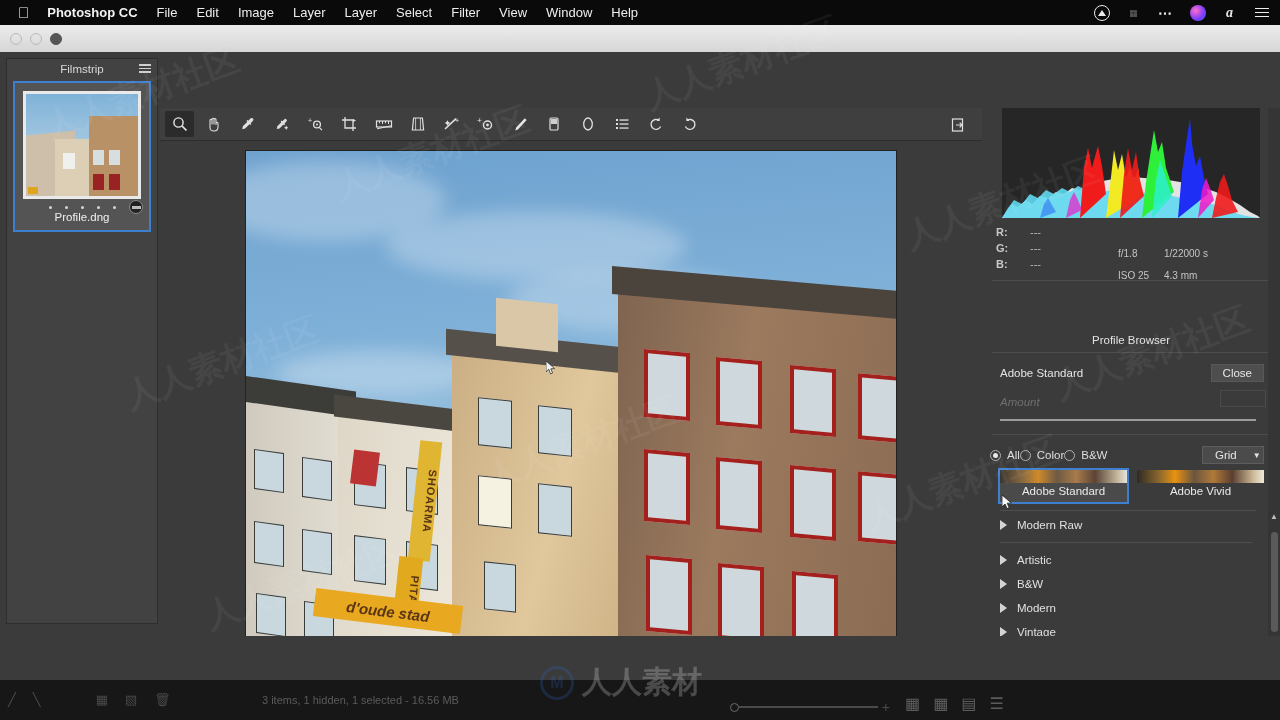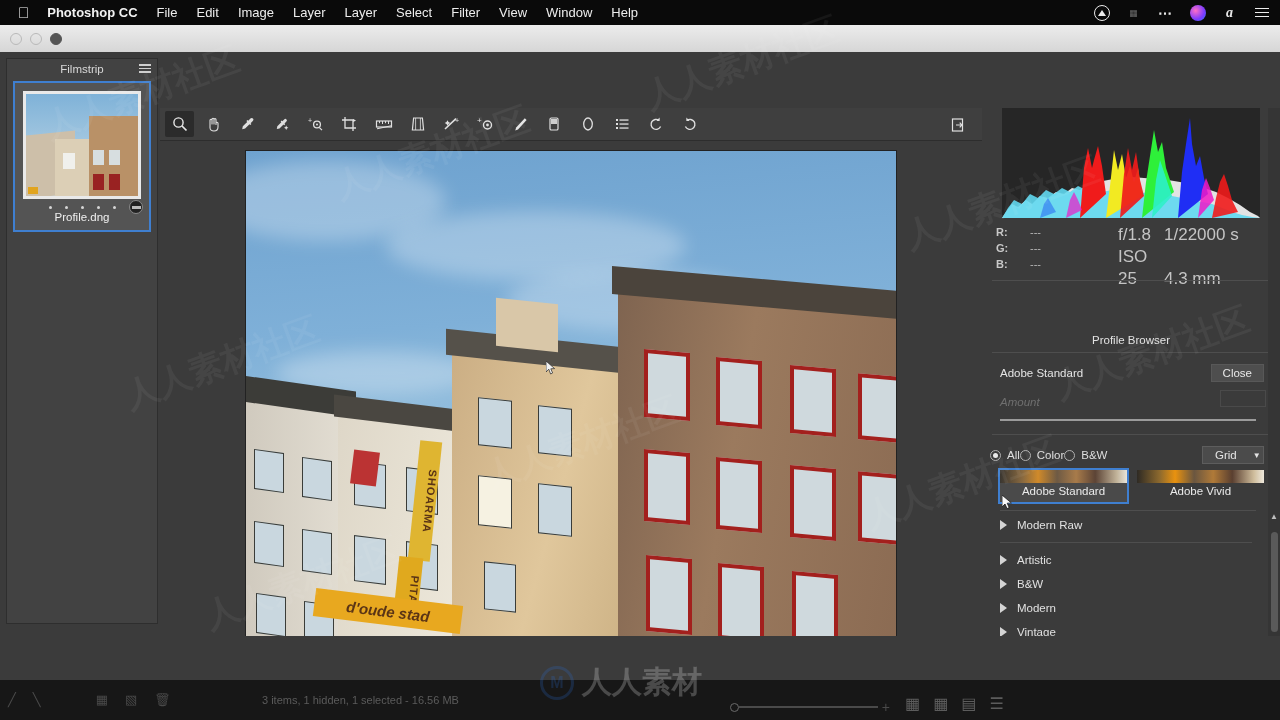--- a/index.html
+++ b/index.html
@@ -105,21 +105,21 @@
 
   
   .rpanel{ position:absolute; left:988px; top:56px; width:286px; height:568px; background:#3b3b3b;}
   .histo{ position:absolute; left:14px; top:0px; width:258px; height:110px; background:#262626;
     overflow:hidden;}
   .exif{ position:absolute; left:8px; top:116px; right:10px; height:50px; display:flex;
     color:#b8b8b8; font-size:11px; }
   .rgbcol{ width:86px; }
   .rgbrow{ display:flex; gap:22px; line-height:16px;}
   .rgbrow b{ font-weight:bold; color:#c9c9c9; width:12px;}
-  .camcol{ margin-left:36px; line-height:22px; color:#c4c4c4; font-size:17px;}
+  .camcol{ margin-left:36px; line-height:22px; color:#c4c4c4; font-size:10px;margin-top:19px;}
   .camcol span{ display:inline-block;}
   .divline{ position:absolute; left:4px; right:4px; height:1px; background:#4e4e4e;}
 
   .pb-title{ position:absolute; left:0; right:0; top:226px; text-align:center; font-size:11.5px;
     color:#e2e2e2;}
   .prof-head{ position:absolute; left:12px; right:10px; top:256px; display:flex;
     align-items:center; justify-content:space-between;}
   .prof-name{ font-size:11.5px; color:#e4e4e4;}
   .closebtn{ background:#4e4e4e; color:#e8e8e8; font-size:11.5px; padding:2px 11px;
     border:1px solid #585858;}

